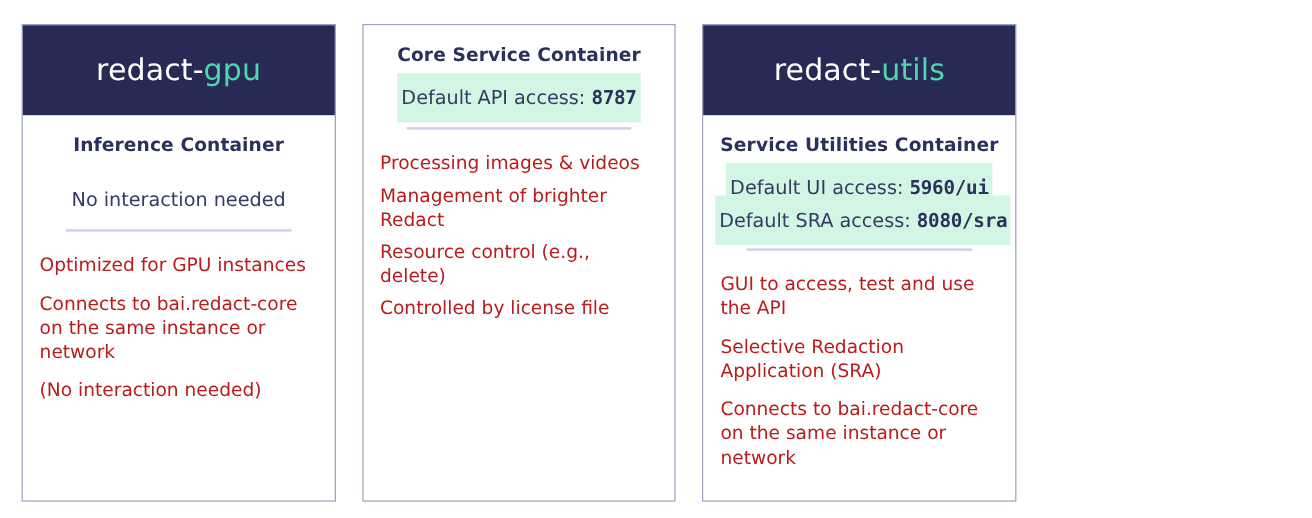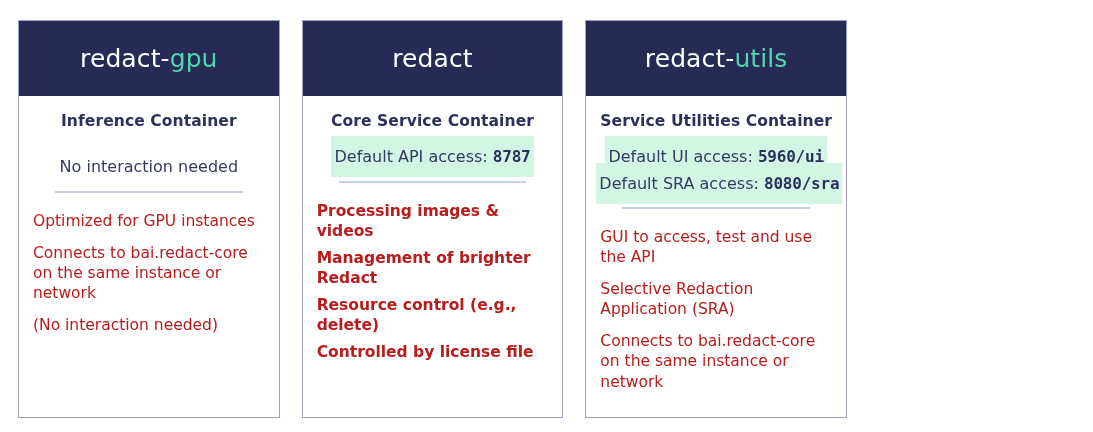--- a/index.html
+++ b/index.html
@@ -115,21 +115,21 @@
   .body-line {
     font-size: 15.5px;
     color: #b91c1c;
     line-height: 1.3;
     margin: 0 0 12px 0;
     text-align: left;
   }
   .body-line:last-child { margin-bottom: 0; }
 
   
-  .card.dense .body-line { margin-bottom: 7px; font-weight: bold; }
+  .card.dense .body-line { margin-bottom: 7px; }
 </style>
 </head>
 <body>
 
 <div id="board">
 
   <div class="card">
     <div class="card-header">
       <div class="card-title">
         <span>redact-</span><span class="accent">gpu</span>
@@ -145,25 +145,20 @@
       </div>
     </div>
     <div class="card-body">
       <p class="body-line">Optimized for GPU instances</p>
       <p class="body-line">Connects to bai.redact-core on the same instance or network</p>
       <p class="body-line">(No interaction needed)</p>
     </div>
   </div>
 
   <div class="card dense">
-    <div class="card-header">
-      <div class="card-title">
-        <span>redact</span><span class="accent"></span>
-      </div>
-    </div>
     <div class="card-top">
       <div class="subtitle">Core Service Container</div>
       <div class="access-line">
         <span class="hl"><span>Default API access:</span> <b>8787</b></span>
       </div>
       <div class="divider-wrap">
         <div class="divider"></div>
       </div>
     </div>
     <div class="card-body">

